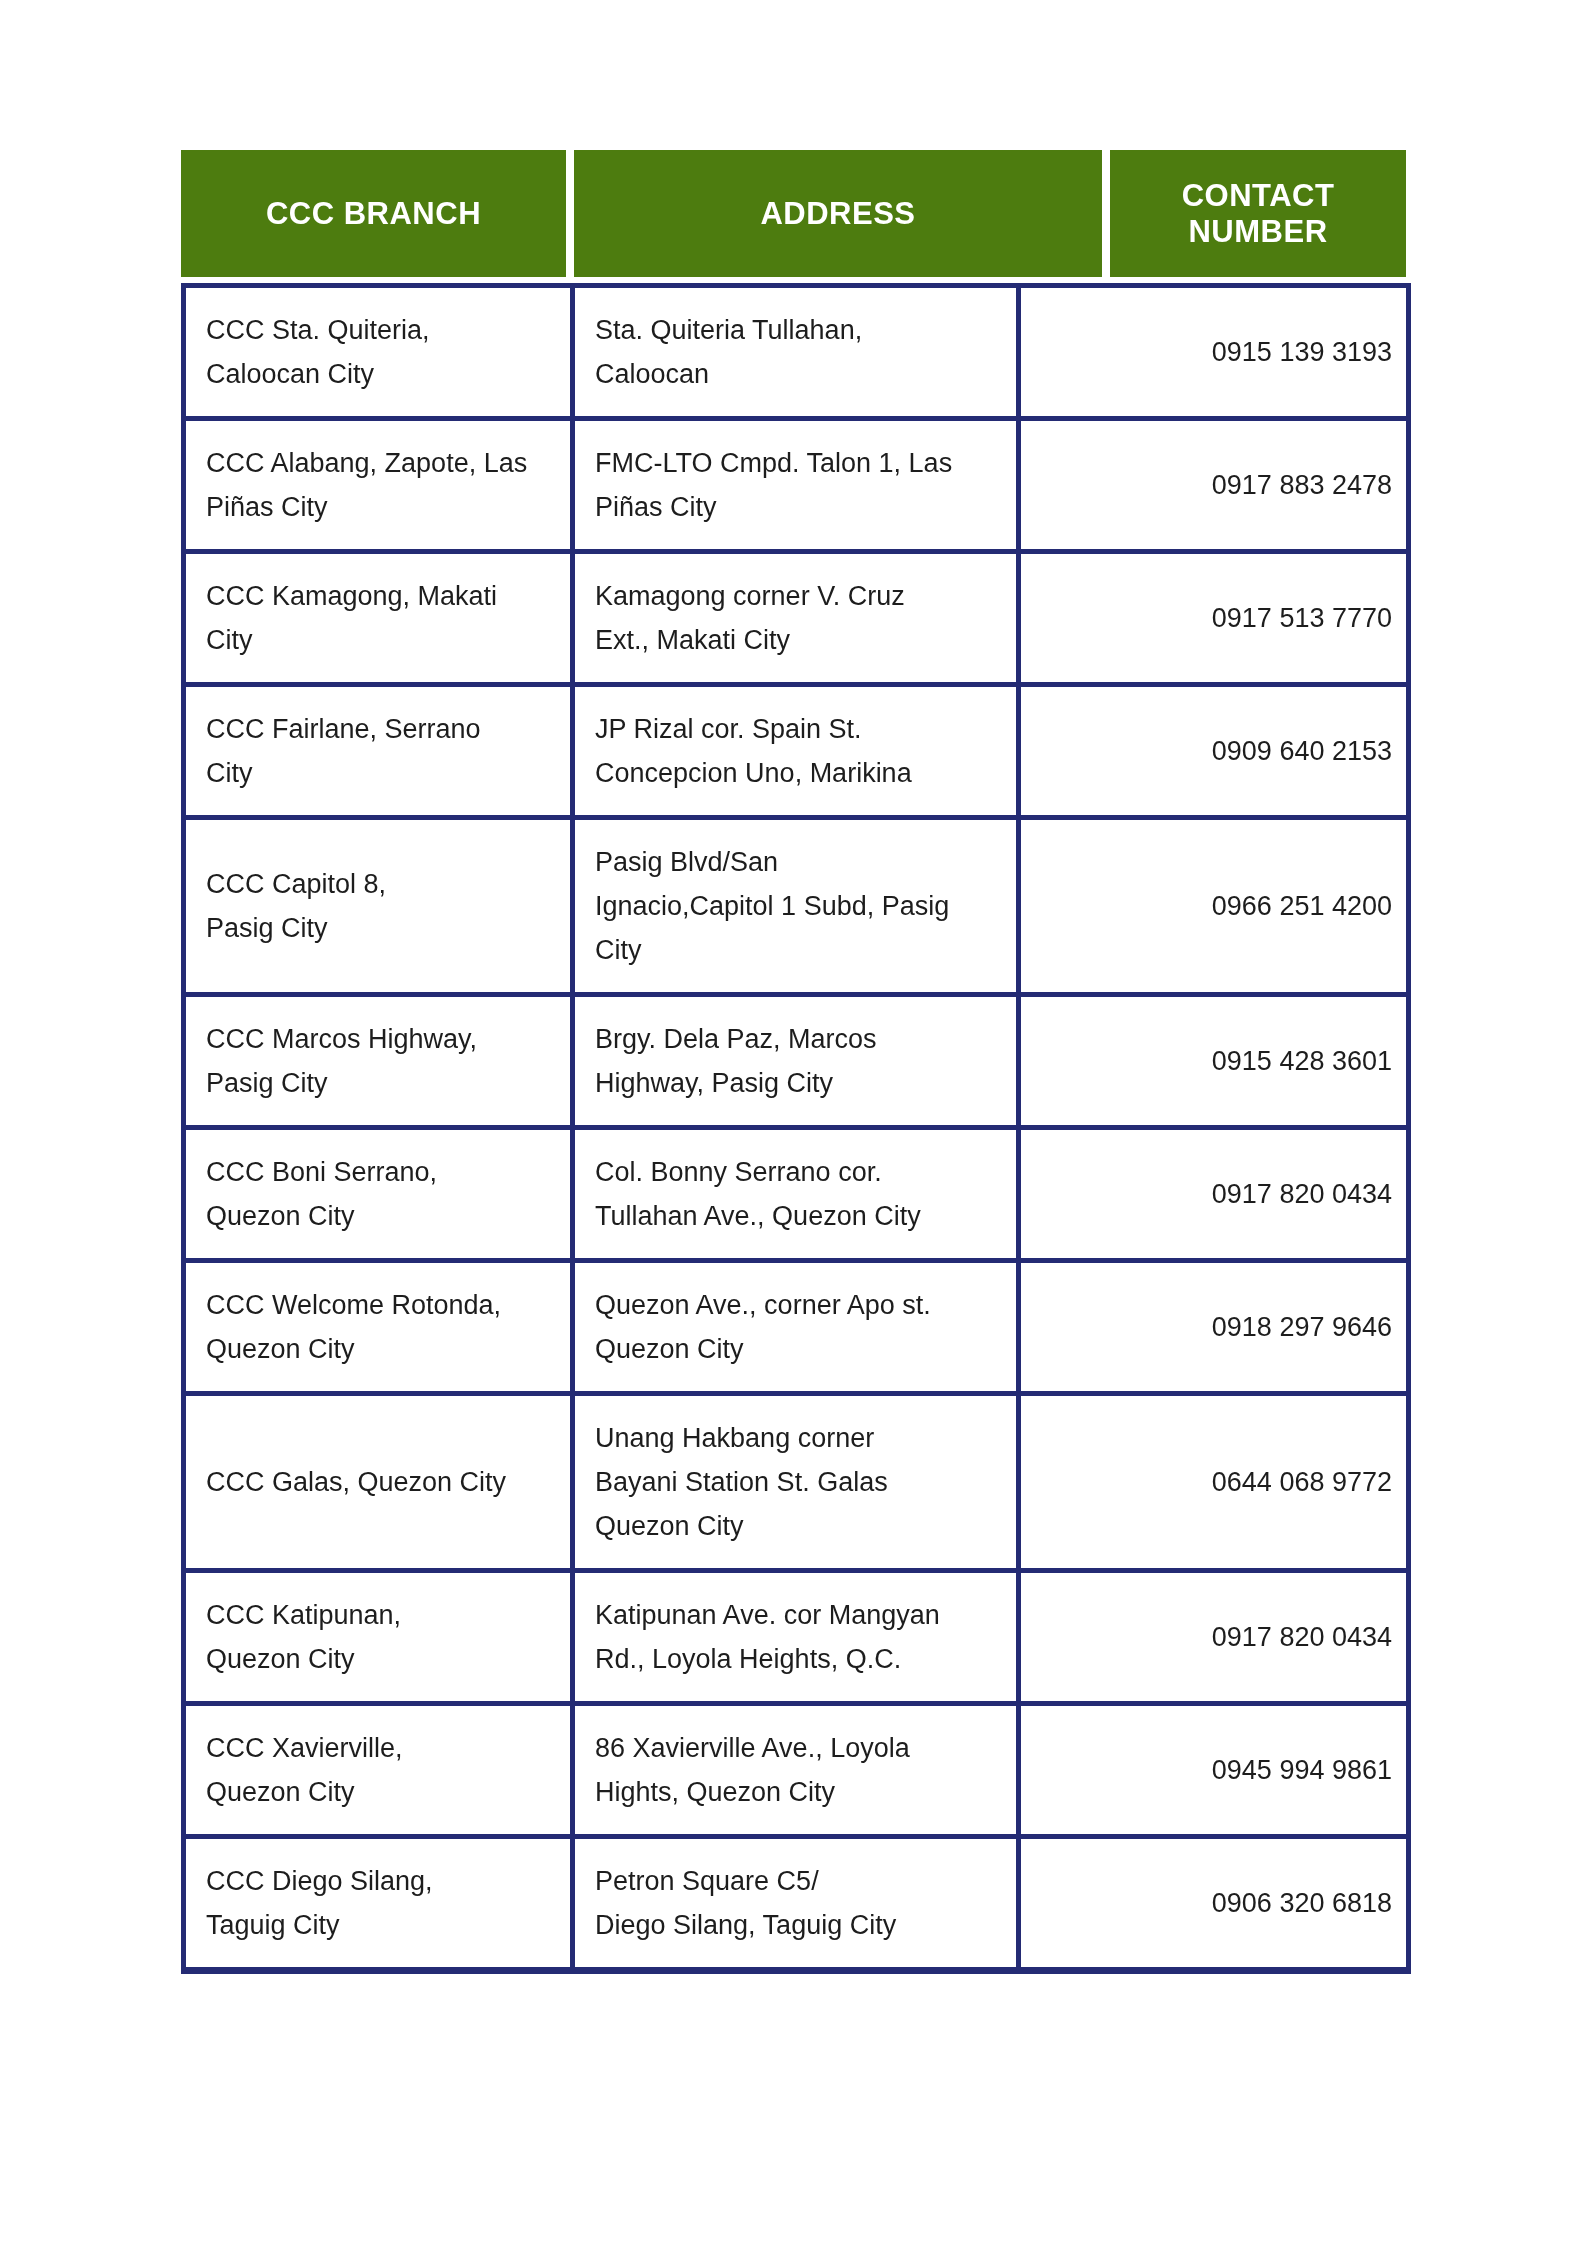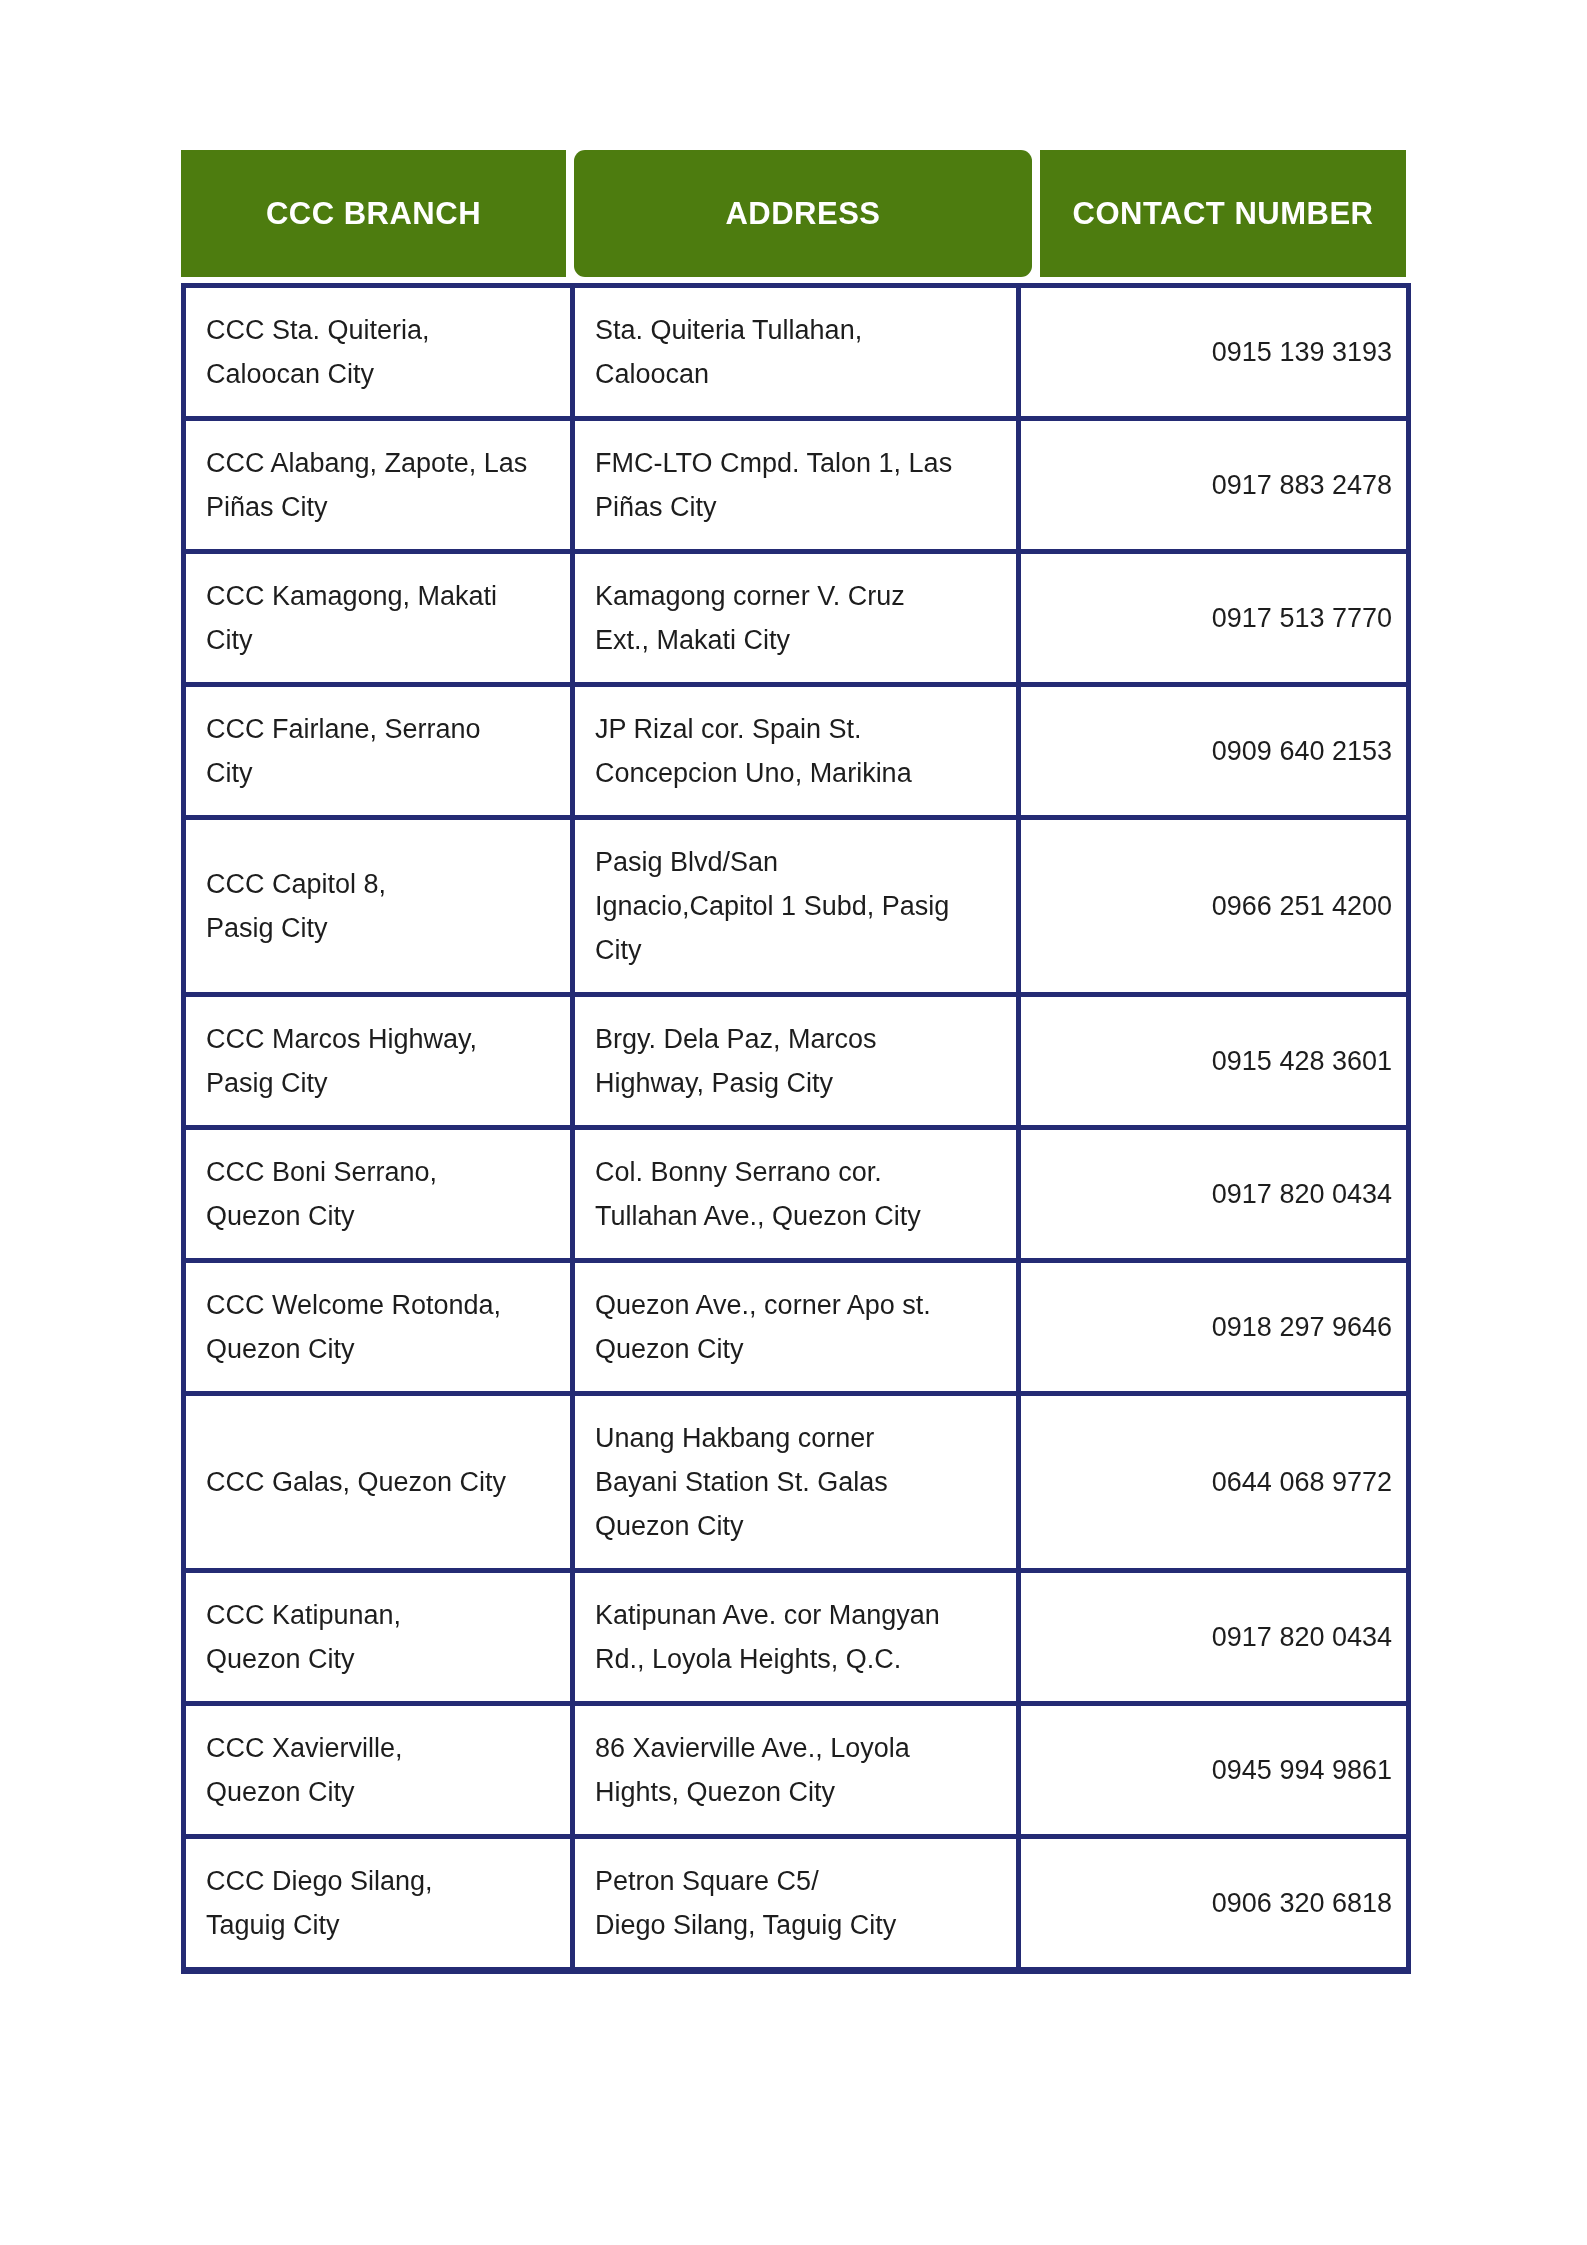--- a/index.html
+++ b/index.html
@@ -30,21 +30,21 @@
     color: #ffffff;
     font-weight: bold;
     font-size: 31px;
     letter-spacing: 0.5px;
     display: flex;
     align-items: center;
     justify-content: center;
     text-align: center;
   }
   .head-cell.c1 { width: 385px; }
-  .head-cell.c2 { width: 458px; margin: 0 8px; border-radius: 11px; }
+  .head-cell.c2 { width: 528px; margin: 0 8px; }
   .head-cell.c3 { flex: 1; }
   
   table.branches {
     border-collapse: collapse;
     table-layout: fixed;
     width: 1225px;
   }
   col.c1 { width: 389px; }
   col.c2 { width: 446px; }
   col.c3 { width: 390px; }

